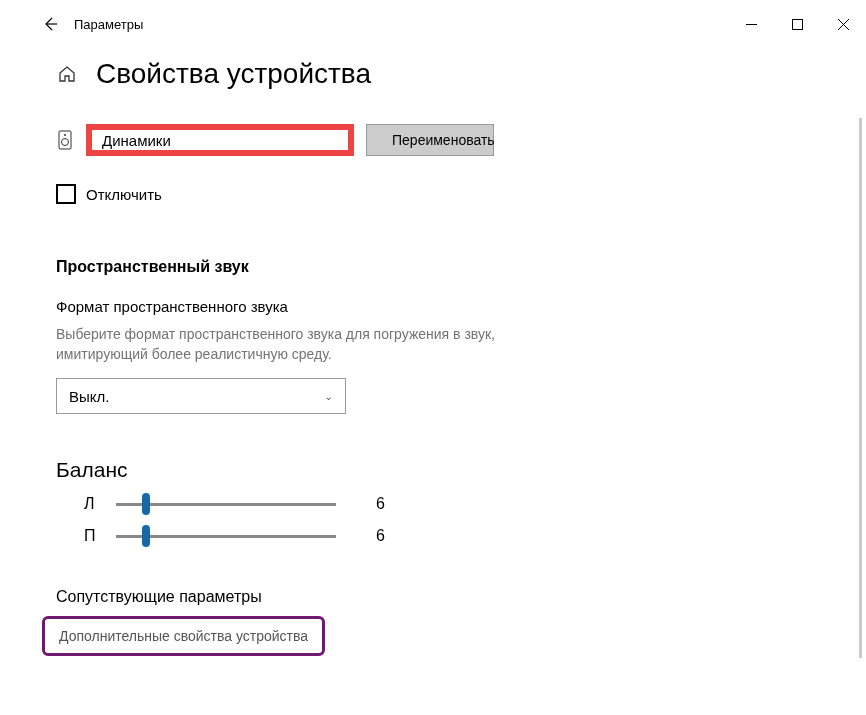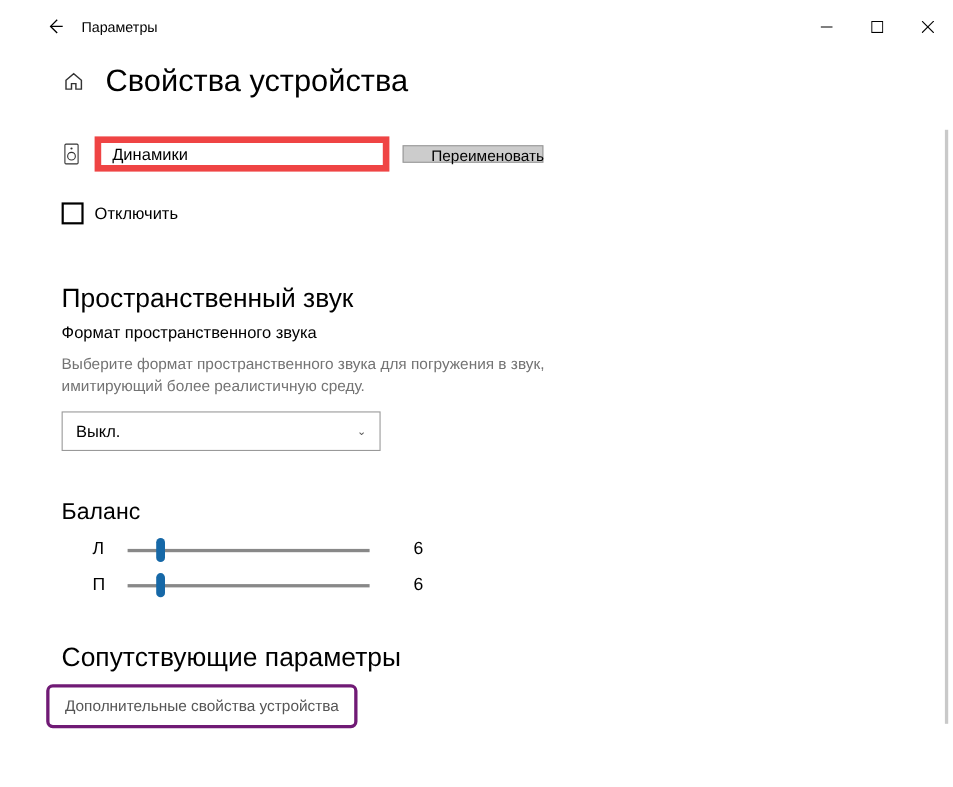--- a/index.html
+++ b/index.html
@@ -14,42 +14,42 @@
 .content { padding: 10px 56px 0 56px; position: relative; height: 650px; }
 .scrollbar { position: absolute; right: 4px; top: 70px; width: 3px; height: 540px; background: #c9c9c9; }
 
 .page-header { display: flex; align-items: center; margin-bottom: 34px; }
 .home-icon { width: 22px; height: 22px; margin-right: 18px; color: #333; cursor: pointer; display: flex; align-items: center; justify-content: center; }
 .page-title { font-size: 28px; font-weight: 400; color: #000; }
 
 .device-row { display: flex; align-items: center; gap: 12px; margin-bottom: 28px; }
 .device-icon { width: 18px; display: flex; align-items: center; justify-content: center; color: #333; }
 .device-name-input { width: 268px; height: 32px; border: 6px solid #ef4444; padding: 0 10px; font-size: 15px; outline: none; }
-.rename-btn { width: 128px; height: 16px; background: #ccc; border: 1px solid #999; font-size: 14px; cursor: pointer; padding-left: 25px; }
+.rename-btn { width: 128px; height: 32px; background: #ccc; border: 1px solid #999; font-size: 14px; cursor: pointer; padding-left: 25px; }
 
 .disable-row { display: flex; align-items: center; gap: 10px; margin-bottom: 54px; }
 .checkbox { width: 20px; height: 20px; border: 2px solid #000; cursor: pointer; }
 .disable-label { font-size: 15px; }
 
-.section-heading { font-size: 24px; font-weight: 400; margin-bottom: 8px; }
+.section-heading { font-size: 16px; font-weight: 700; margin-bottom: 22px; }
 .field-label { font-size: 15px; margin-bottom: 10px; }
 .field-desc { font-size: 14px; color: #737373; line-height: 1.4; margin-bottom: 14px; max-width: 500px; }
 
 .dropdown { width: 290px; height: 36px; border: 1px solid #999; display: flex; align-items: center; justify-content: space-between; padding: 0 12px; font-size: 15px; cursor: pointer; margin-bottom: 44px; text-align: center; }
 .chevron { font-size: 10px; color: #555; }
 
 .balance-label { font-size: 21px; margin-bottom: 10px; }
 .balance-row { display: flex; align-items: center; margin-bottom: 8px; padding-left: 28px; }
 .balance-side { width: 32px; font-size: 16px; }
 .slider-wrap { position: relative; width: 220px; height: 24px; display: flex; align-items: center; }
 .slider-track { width: 100%; height: 3px; background: #888; }
 .slider-thumb { position: absolute; width: 8px; height: 22px; background: #1668a7; border-radius: 4px; left: 12%; cursor: pointer; }
 .balance-val { margin-left: 40px; font-size: 16px; }
 
-.related-heading { font-size: 24px; font-weight: 400; margin-top: 40px; margin-bottom: 10px; }
+.related-heading { font-size: 16px; font-weight: 400; margin-top: 40px; margin-bottom: 10px; }
 .link-highlight { display: inline-block; border: 3px solid #701a75; border-radius: 6px; padding: 8px 14px; margin-left: -14px; }
 .link-text { font-size: 14px; color: #555; cursor: pointer; }
 </style>
 </head>
 <body>
 
 <div class="titlebar">
   <div class="titlebar-back">
     <svg width="16" height="16" viewBox="0 0 16 16">
         <path d="M10 2 L4 8 L10 14" stroke="#000" stroke-width="1.2" fill="none"></path>

